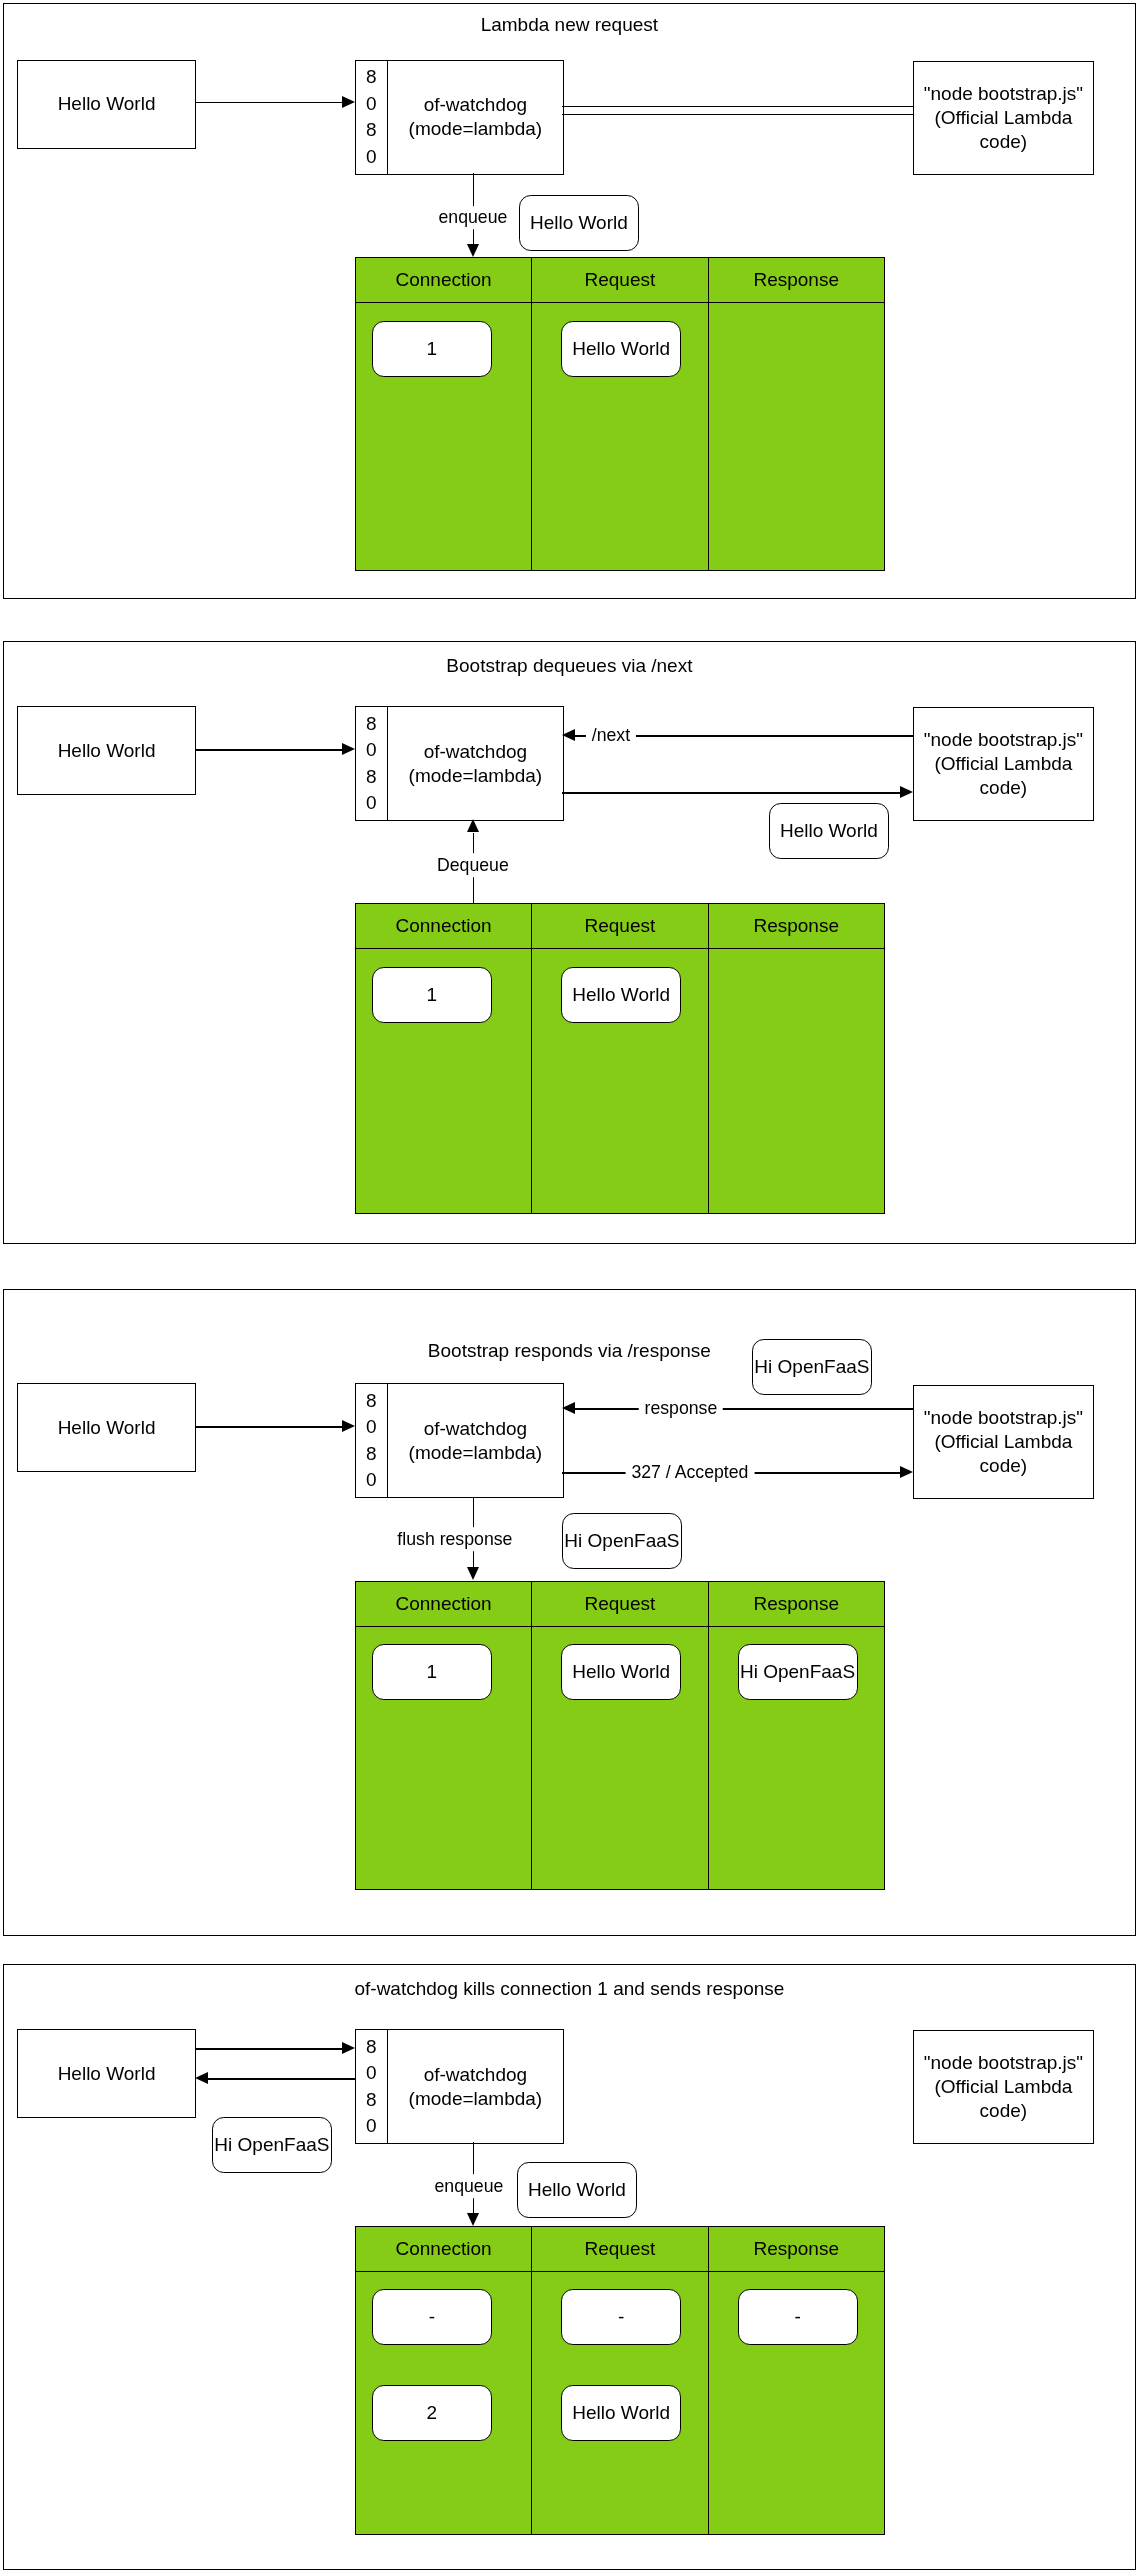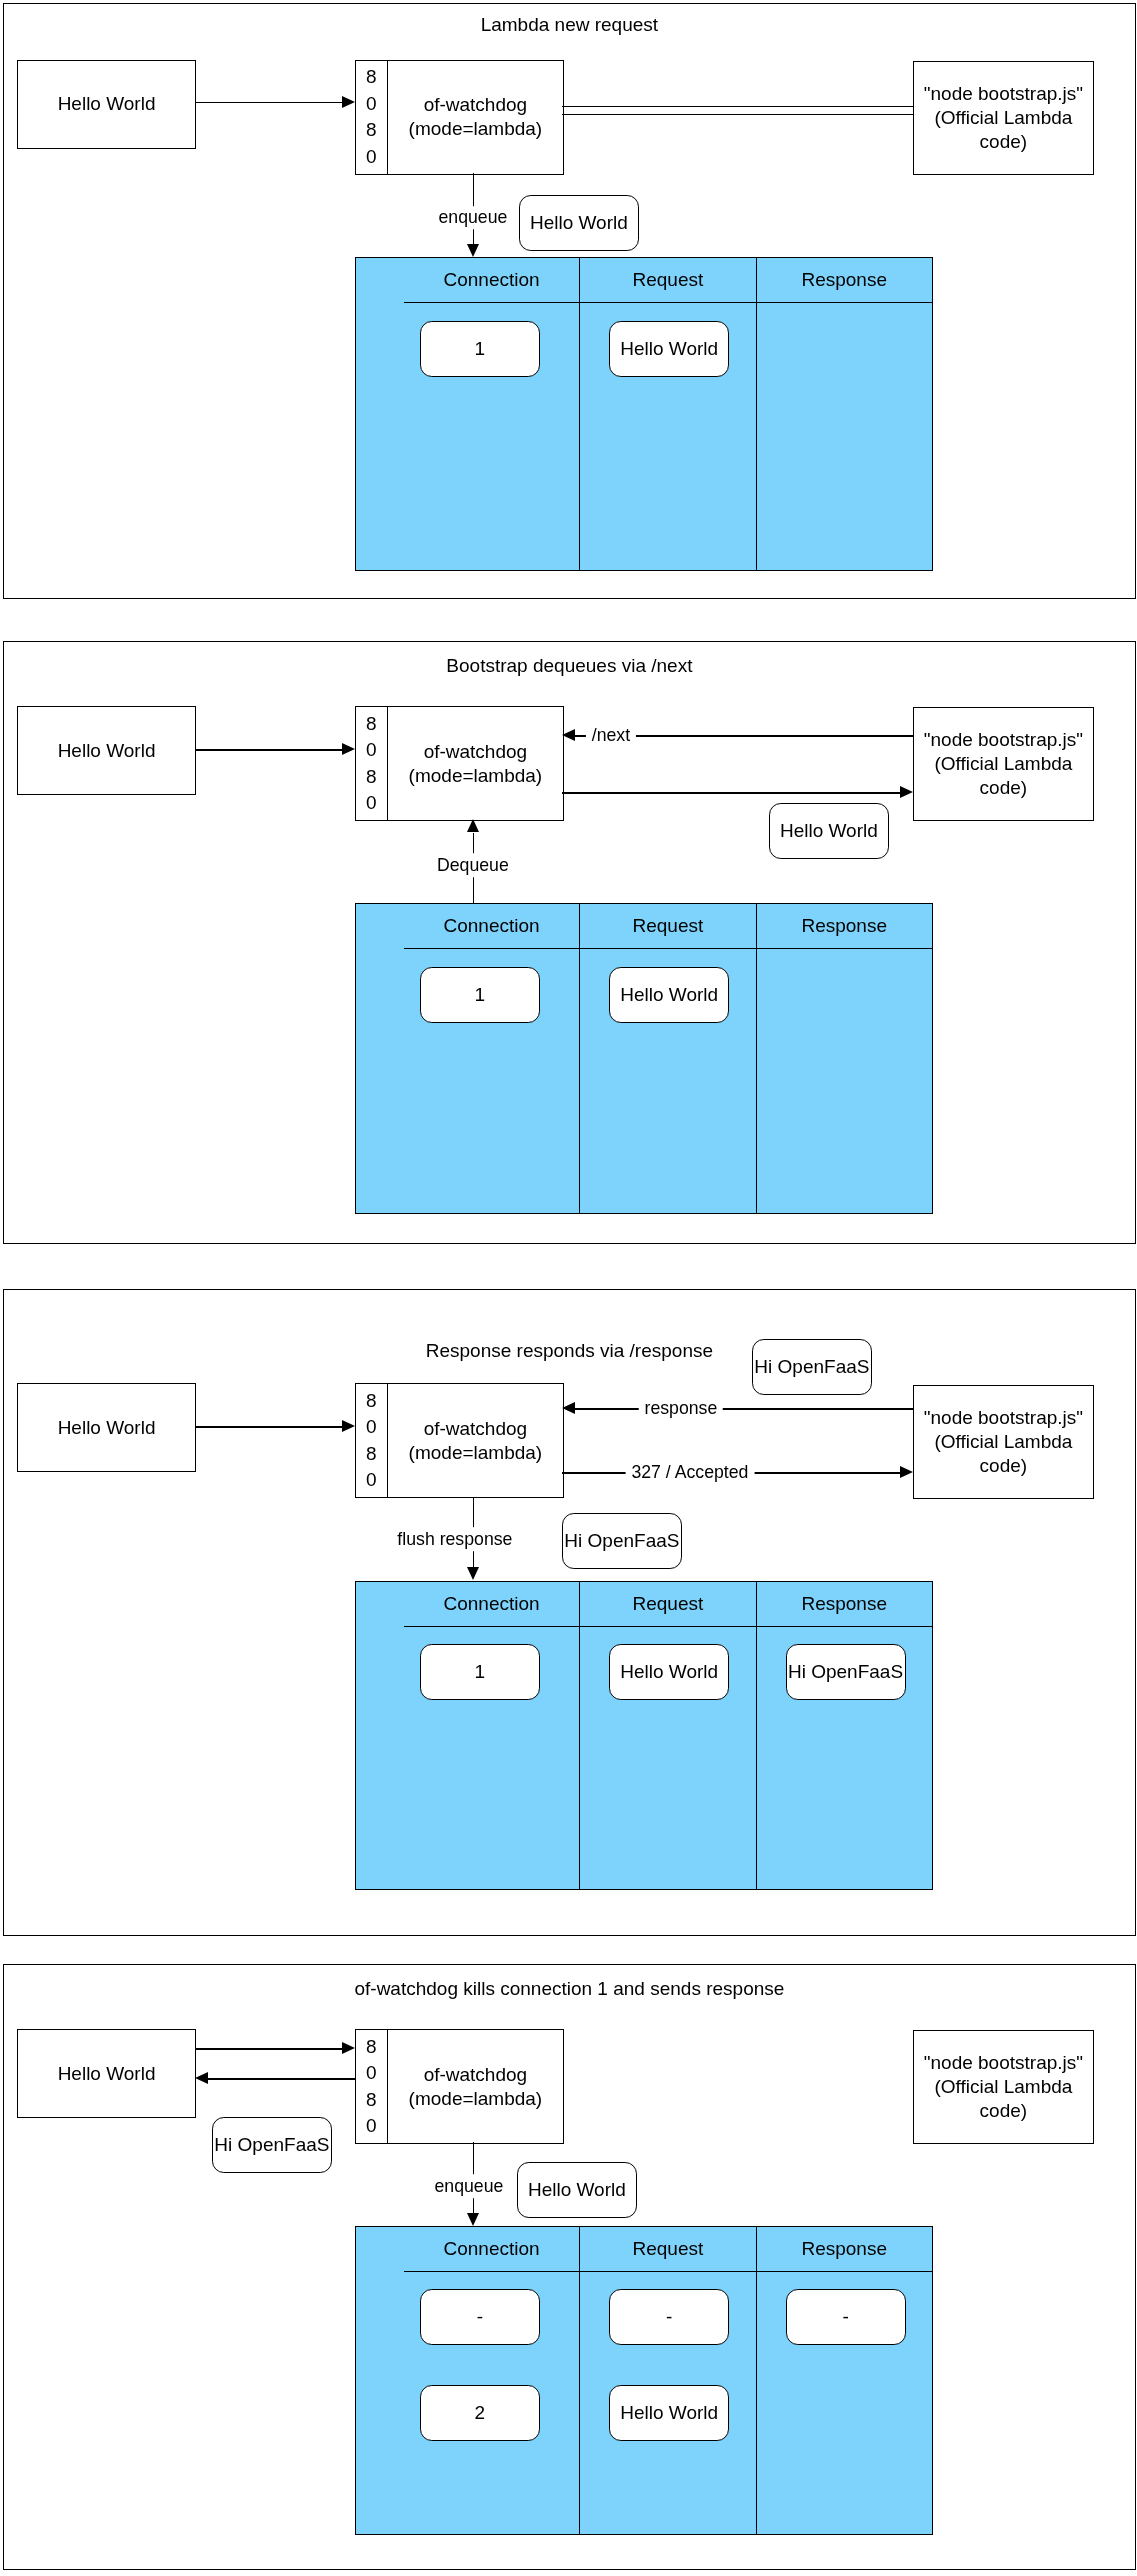--- a/index.html
+++ b/index.html
@@ -26,21 +26,21 @@
   .vline{position:absolute;width:1.5px;background:#000;}
   .ah{position:absolute;width:0;height:0;}
   .ah-right{border-top:6.6px solid transparent;border-bottom:6.6px solid transparent;border-left:13.2px solid #000;}
   .ah-left{border-top:6.6px solid transparent;border-bottom:6.6px solid transparent;border-right:13.2px solid #000;}
   .ah-down{border-left:6.6px solid transparent;border-right:6.6px solid transparent;border-top:13.2px solid #000;}
   .ah-up{border-left:6.6px solid transparent;border-right:6.6px solid transparent;border-bottom:13.2px solid #000;}
   .arrow-label{
     position:absolute;transform:translate(-50%,-50%);background:#fff;
     padding:1.5px 5.9px;font-size:17.7px;white-space:nowrap;line-height:20.6px;
   }
-  .table{position:absolute;border:1.5px solid #000;display:flex;background:#7dd3fc;padding-left:48px;}
+  .table{position:absolute;border:1.5px solid #000;display:flex;background:#84cc16;}
   .tcol{flex:1;display:flex;flex-direction:column;}
   .tcol+.tcol{border-left:1.5px solid #000;}
   .thead{height:44px;border-bottom:1.5px solid #000;display:flex;align-items:center;justify-content:center;font-size:19px;}
   .tbody{flex:1;position:relative;}
   .cell{
     position:absolute;border:1.5px solid #000;border-radius:11.8px;background:#fff;
     display:flex;align-items:center;justify-content:center;font-size:19px;width:118px;height:54px;
   }
 </style>
 </head>
@@ -178,21 +178,21 @@
       </div>
     </div>
     <div class="tcol">
       <div class="thead">Response</div>
       <div class="tbody"></div>
     </div>
   </div>
 </section>
 
 <section class="panel" style="top:1289px;height:645px;">
-  <div class="panel-title" style="top:50px;">Response responds via /response</div>
+  <div class="panel-title" style="top:50px;">Bootstrap responds via /response</div>
 
   <div class="box rounded" style="left:748px;top:49px;width:118px;height:54px;">
     <span>Hi OpenFaaS</span>
   </div>
 
   <div class="box" style="left:13.2px;top:93px;width:177px;height:87px;">
     <span class="pre">Hello World</span>
   </div>
 
   <div class="box watchdog-box" style="left:351px;top:93px;width:207px;height:113px;">

